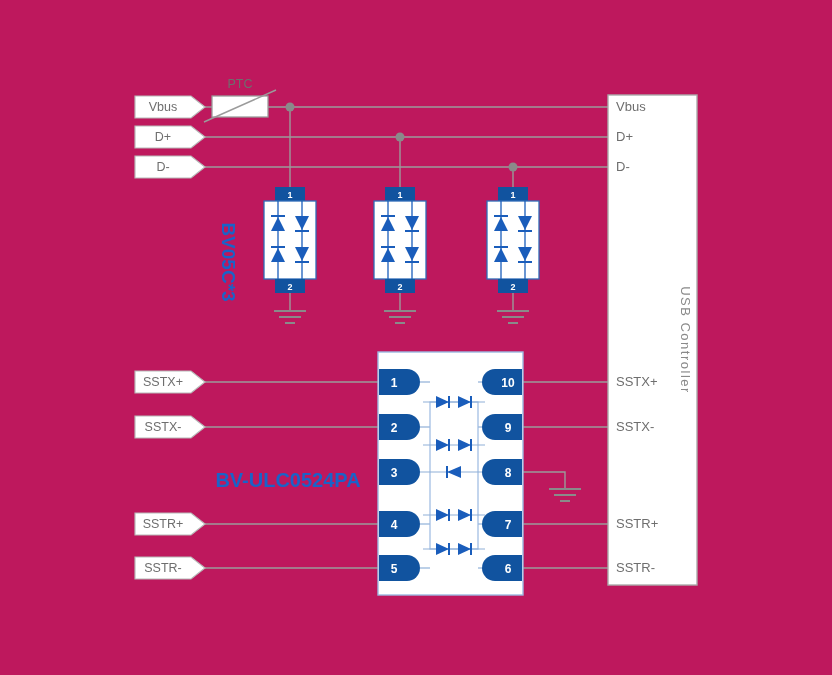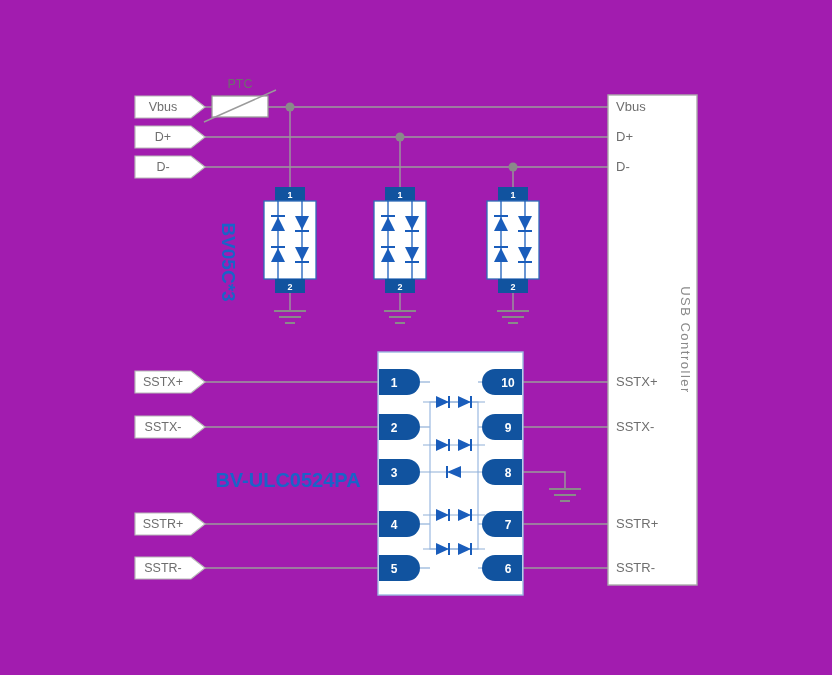--- a/index.html
+++ b/index.html
@@ -1,16 +1,16 @@
 <!DOCTYPE html>
 <html><head>
 <meta charset="utf-8">
 <style>
   html,body{margin:0;padding:0;background:#ffffff}
-  .stage{width:832px;height:675px;position:relative;background:#a21caf;
+  .stage{width:832px;height:675px;position:relative;background:#be185d;
          font-family:"Liberation Sans",sans-serif;overflow:hidden}
   svg{display:block;font-family:"Liberation Sans",sans-serif}
   .wire{stroke:#9b9b9b;stroke-width:1.4;fill:none}
   .tag-shape{fill:#ffffff;stroke:#b8b8b8;stroke-width:1.2}
   .tag-text{fill:#6e6e6e;font-size:12.5px}
   .ptc-box{fill:#ffffff;stroke:#9b9b9b;stroke-width:1.3}
   .small-gray{fill:#6e6e6e;font-size:12.5px}
   .ctrl-label{fill:#6e6e6e;font-size:13px}
   .ctrl-title{fill:#8a8a8a;font-size:13px;letter-spacing:1.5px}
   .junction{fill:#8a8a8a}

